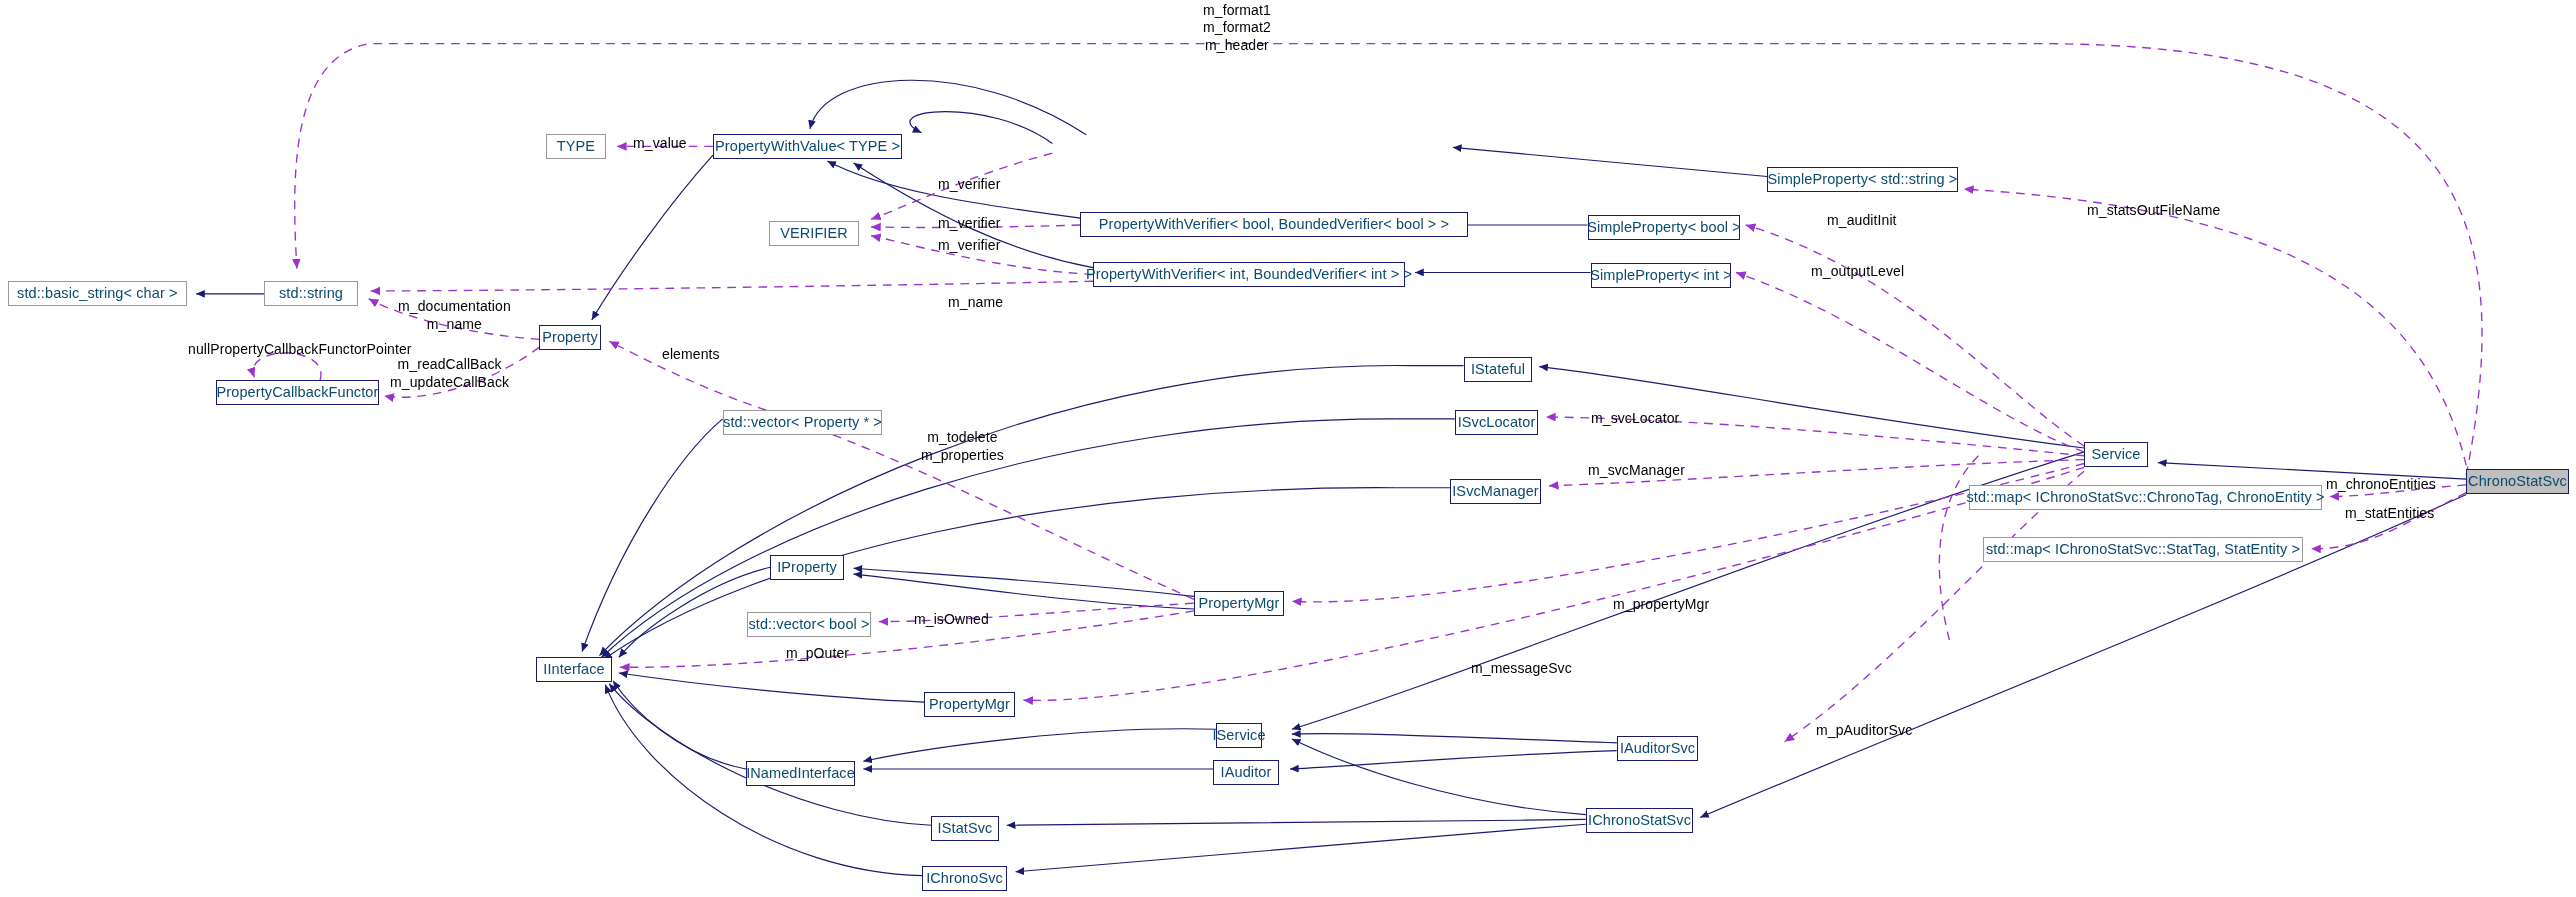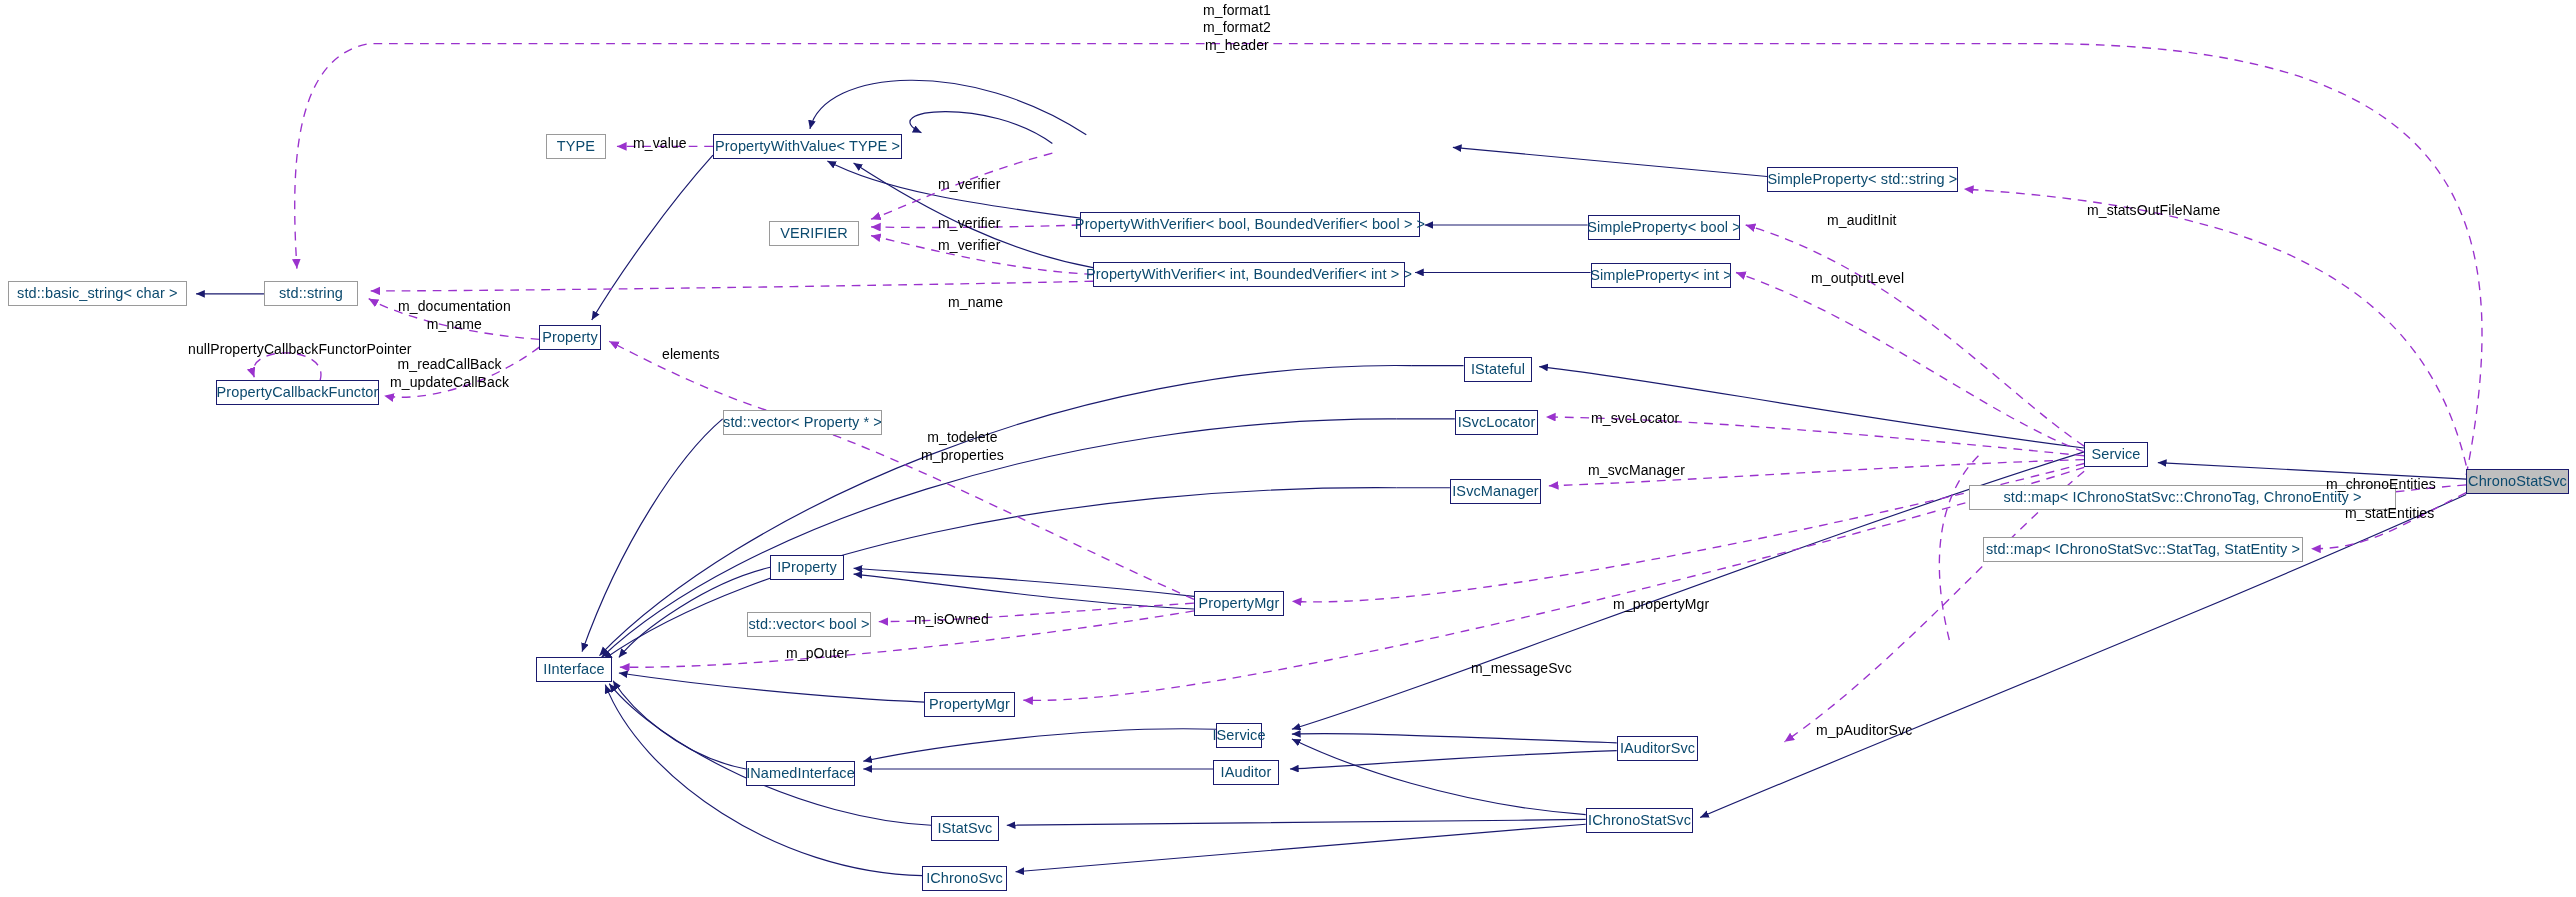--- a/index.html
+++ b/index.html
@@ -193,21 +193,21 @@
     </div>
   <div class="node tmpl" style="left:546px; top:134px; width:60px;">
       <span>TYPE</span>
     </div>
   <div class="node" style="left:713px; top:134px; width:189px;">
       <span>PropertyWithValue&lt; TYPE &gt;</span>
     </div>
   <div class="node tmpl" style="left:769px; top:221px; width:90px;">
       <span>VERIFIER</span>
     </div>
-  <div class="node" style="left:1080px; top:212px; width:340px;">
+  <div class="node" style="left:1080px; top:212px; width:388px;">
       <span>PropertyWithVerifier&lt; bool, BoundedVerifier&lt; bool &gt; &gt;</span>
     </div>
   <div class="node" style="left:1093px; top:262px; width:312px;">
       <span>PropertyWithVerifier&lt; int, BoundedVerifier&lt; int &gt; &gt;</span>
     </div>
   <div class="node" style="left:1767px; top:167px; width:191px;">
       <span>SimpleProperty&lt; std::string &gt;</span>
     </div>
   <div class="node" style="left:1588px; top:215px; width:152px;">
       <span>SimpleProperty&lt; bool &gt;</span>
@@ -265,40 +265,40 @@
     </div>
   <div class="node" style="left:1586px; top:808px; width:107px;">
       <span>IChronoStatSvc</span>
     </div>
   <div class="node" style="left:922px; top:866px; width:85px;">
       <span>IChronoSvc</span>
     </div>
   <div class="node" style="left:2084px; top:442px; width:64px;">
       <span>Service</span>
     </div>
-  <div class="node tmpl" style="left:1969px; top:485px; width:427px;">
+  <div class="node tmpl" style="left:1969px; top:485px; width:353px;">
       <span>std::map&lt; IChronoStatSvc::ChronoTag, ChronoEntity &gt;</span>
     </div>
   <div class="node tmpl" style="left:1983px; top:537px; width:320px;">
       <span>std::map&lt; IChronoStatSvc::StatTag, StatEntity &gt;</span>
     </div>
   <div class="node highlight" style="left:2466px; top:469px; width:103px;">
       <span>ChronoStatSvc</span>
     </div>
 
   <div class="elabel multi" style="left:1203px; top:1.9px;"><span style="white-space:pre-line;">m_format1
 m_format2
 m_header</span></div>
   <div class="elabel" style="left:633px; top:135px;"><span>m_value</span></div>
   <div class="elabel" style="left:938px; top:176px;"><span>m_verifier</span></div>
   <div class="elabel" style="left:938px; top:215px;"><span>m_verifier</span></div>
   <div class="elabel" style="left:938px; top:237px;"><span>m_verifier</span></div>
   <div class="elabel" style="left:948px; top:294px;"><span>m_name</span></div>
   <div class="elabel" style="left:1827px; top:212px;"><span>m_auditInit</span></div>
-  <div class="elabel" style="left:1811px; top:270px;text-align:center;"><span>m_outputLevel</span></div>
+  <div class="elabel" style="left:1811px; top:263px;text-align:center;"><span>m_outputLevel</span></div>
   <div class="elabel" style="left:2087px; top:202px;"><span>m_statsOutFileName</span></div>
   <div class="elabel multi" style="left:398px; top:298px;"><span style="white-space:pre-line;">m_documentation
 m_name</span></div>
   <div class="elabel" style="left:188px; top:341px;"><span>nullPropertyCallbackFunctorPointer</span></div>
   <div class="elabel multi" style="left:390px; top:356px;"><span style="white-space:pre-line;">m_readCallBack
 m_updateCallBack</span></div>
   <div class="elabel" style="left:636px; top:346px;margin-left:26px;"><span>elements</span></div>
   <div class="elabel multi" style="left:921px; top:429px;"><span style="white-space:pre-line;">m_todelete
 m_properties</span></div>
   <div class="elabel" style="left:1591px; top:410px;"><span>m_svcLocator</span></div>

